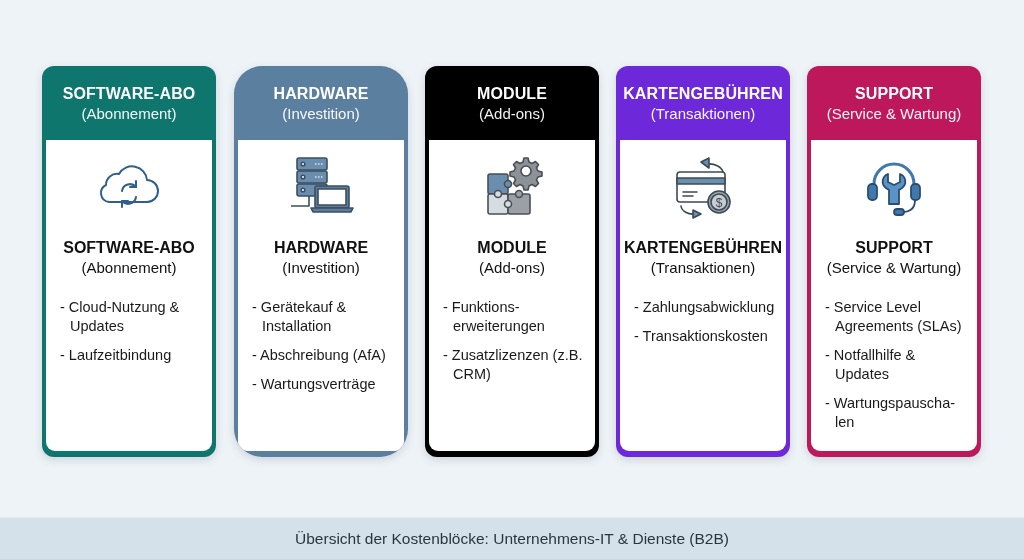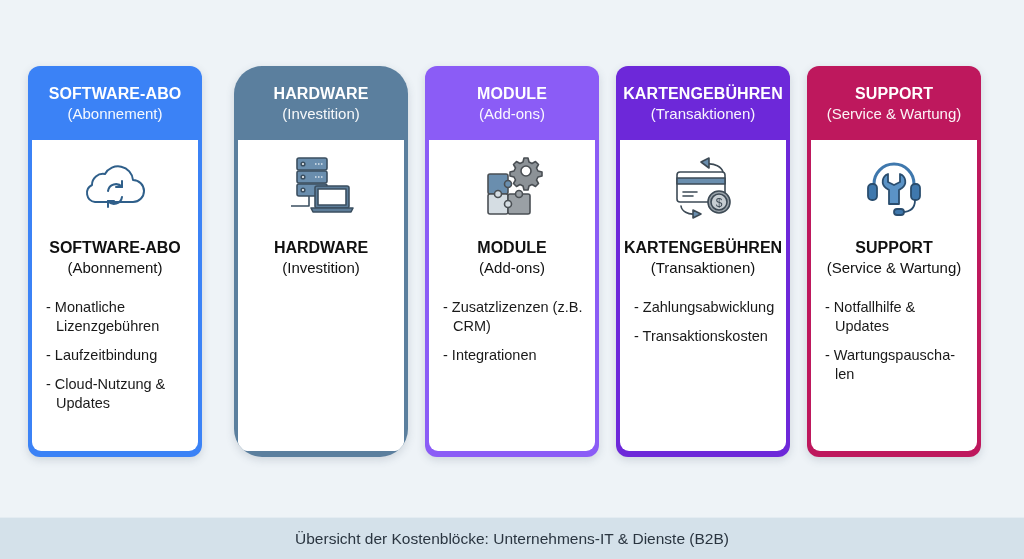--- a/index.html
+++ b/index.html
@@ -29,23 +29,23 @@
   .icon-wrap svg { width: 72px; height: 66px; }
   .body .title { position: absolute; top: 98px; left: 0; right: 0; text-align: center; color: #111; }
   .body .title .b1 { font-weight: bold; font-size: 16px; line-height: 20px; }
   .body .title .b2 { font-size: 15px; line-height: 20px; }
   .body ul { position: absolute; top: 158px; left: 14px; right: 4px; list-style: none; }
   .body li {
     font-size: 14.5px; line-height: 19px; color: #1a1a1a;
     padding-left: 10px; text-indent: -10px; margin-bottom: 10px;
   }
   .body li::before { content: "- "; }
-  .c1 { left: 28px; background: #3b82f6; }
+  .c1 { left: 42px; background: #0f766e; }
   .c2 { left: 234px; background: #5b7f9e; border-radius: 28px; }
-  .c3 { left: 425px; background: #8b5cf6; }
+  .c3 { left: 425px; background: #000000; }
   .c4 { left: 616px; background: #6d28d9; }
   .c5 { left: 807px; background: #be185d; }
   .footer {
     position: absolute; left: 0; top: 517px; width: 1024px; height: 42px;
     background: #d4e1ea; border-top: 1px solid #e4ecf2;
     text-align: center; font-size: 15.5px; color: #2a3540; line-height: 42px;
   }
 </style>
 </head>
 <body>
@@ -65,23 +65,22 @@
           <path d="M43 27 L43 33 L37 33"></path>
           <path d="M43 43 A8 8 0 0 1 29 47"></path>
           <path d="M29 53 L29 47 L35 47"></path>
         </svg>
       </div>
       <div class="title">
         <div class="b1">SOFTWARE-ABO</div>
         <div class="b2">(Abonnement)</div>
       </div>
       <ul>
-        <li>Monatliche Lizenzgebühren</li>
+        <li>Cloud-Nutzung &amp; Updates</li>
         <li>Laufzeitbindung</li>
-        <li>Cloud-Nutzung &amp; Updates</li>
       </ul>
     </div>
   </div>
 
   <div class="card c2">
     <div class="hdr">
       <div class="t1">HARDWARE</div>
       <div class="t2">(Investition)</div>
     </div>
     <div class="body">
@@ -97,20 +96,25 @@
           <path d="M24 42 V52 H6" fill="none"></path>
           <rect x="30" y="32" width="34" height="22" rx="2" fill="#5d7d99"></rect>
           <rect x="33" y="35" width="28" height="16" fill="#fff"></rect>
           <path d="M26 54 H68 L66 58 H28 Z" fill="#5d7d99"></path>
         </svg>
       </div>
       <div class="title">
         <div class="b1">HARDWARE</div>
         <div class="b2">(Investition)</div>
       </div>
+      <ul>
+        <li>Gerätekauf &amp; Installation</li>
+        <li>Abschreibung (AfA)</li>
+        <li>Wartungsverträge</li>
+      </ul>
     </div>
   </div>
 
   <div class="card c3">
     <div class="hdr">
       <div class="t1">MODULE</div>
       <div class="t2">(Add-ons)</div>
     </div>
     <div class="body">
       <div class="icon-wrap">
@@ -126,22 +130,22 @@
             <path d="M-2 -13 h4 l1 4 l3 1.5 l3.5 -2 l3 3 l-2 3.5 l1.5 3 l4 1 v4 l-4 1 l-1.5 3 l2 3.5 l-3 3 l-3.5 -2 l-3 1.5 l-1 4 h-4 l-1 -4 l-3 -1.5 l-3.5 2 l-3 -3 l2 -3.5 l-1.5 -3 l-4 -1 v-4 l4 -1 l1.5 -3 l-2 -3.5 l3 -3 l3.5 2 l3 -1.5 z" fill="#8c9297"></path>
             <circle cx="0" cy="0" r="5" fill="#fff"></circle>
           </g>
         </svg>
       </div>
       <div class="title">
         <div class="b1">MODULE</div>
         <div class="b2">(Add-ons)</div>
       </div>
       <ul>
+        <li>Funktions-erweiterungen</li>
         <li>Zusatzlizenzen (z.B. CRM)</li>
-        <li>Integrationen</li>
       </ul>
     </div>
   </div>
 
   <div class="card c4">
     <div class="hdr">
       <div class="t1">KARTENGEBÜHREN</div>
       <div class="t2">(Transaktionen)</div>
     </div>
     <div class="body">
@@ -184,20 +188,21 @@
           <path d="M57 46 Q57 58 44 58" fill="none"></path>
           <rect x="36" y="55" width="10" height="6" rx="3" fill="#3f78ad"></rect>
           <path d="M30 20 A8 8 0 0 0 28 34 L31 36 V50 H41 V36 L44 34 A8 8 0 0 0 42 20 V28 L36 31 L30 28 Z" fill="#5b93c6"></path>
         </svg>
       </div>
       <div class="title">
         <div class="b1">SUPPORT</div>
         <div class="b2">(Service &amp; Wartung)</div>
       </div>
       <ul>
+        <li>Service Level Agreements (SLAs)</li>
         <li>Notfallhilfe &amp; Updates</li>
         <li>Wartungspauscha-len</li>
       </ul>
     </div>
   </div>
 </div>
 
 <div class="footer">Übersicht der Kostenblöcke: Unternehmens-IT &amp; Dienste (B2B)</div>
 
 </body></html>

